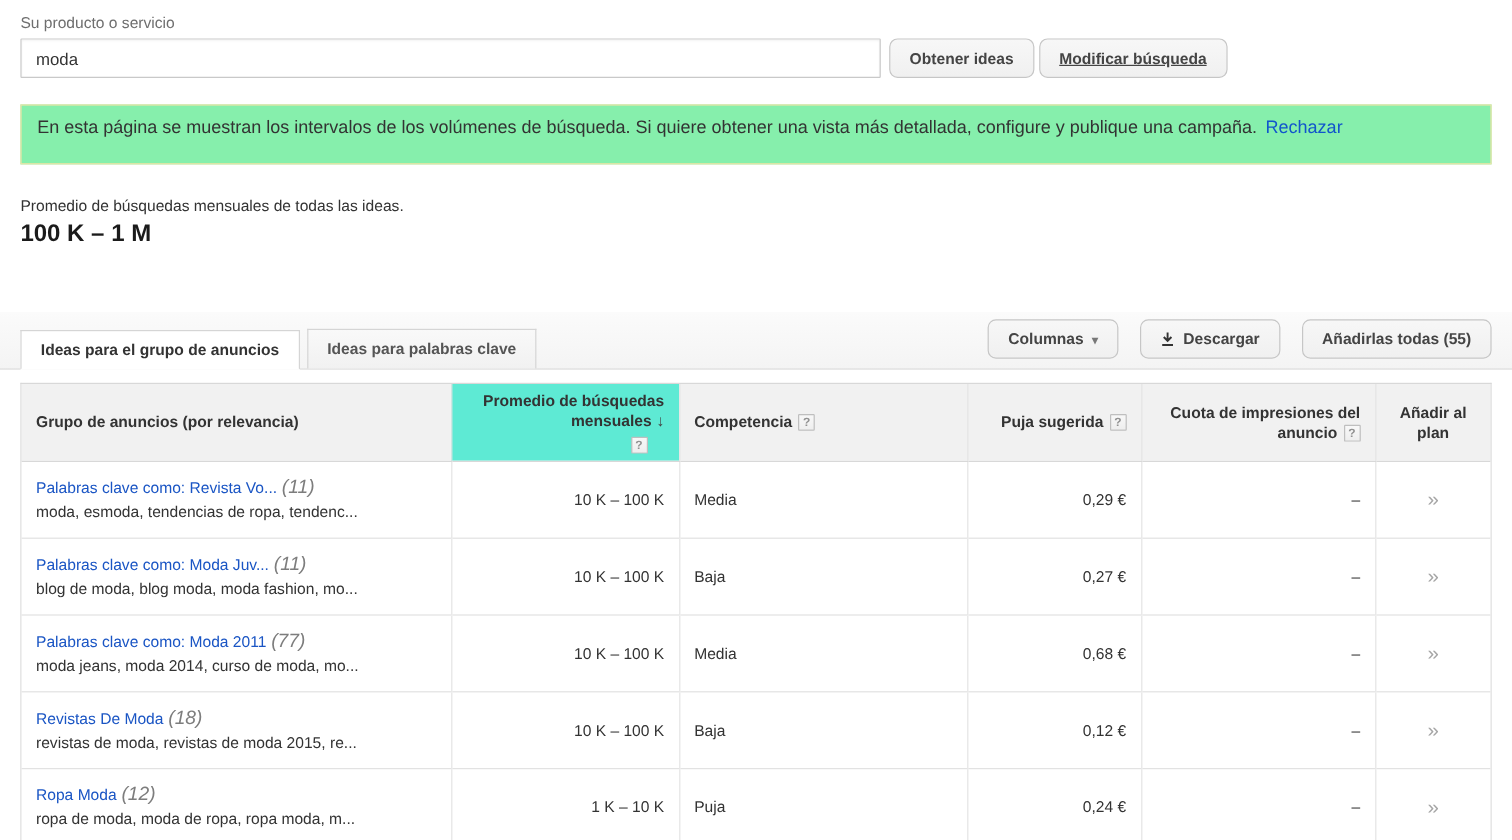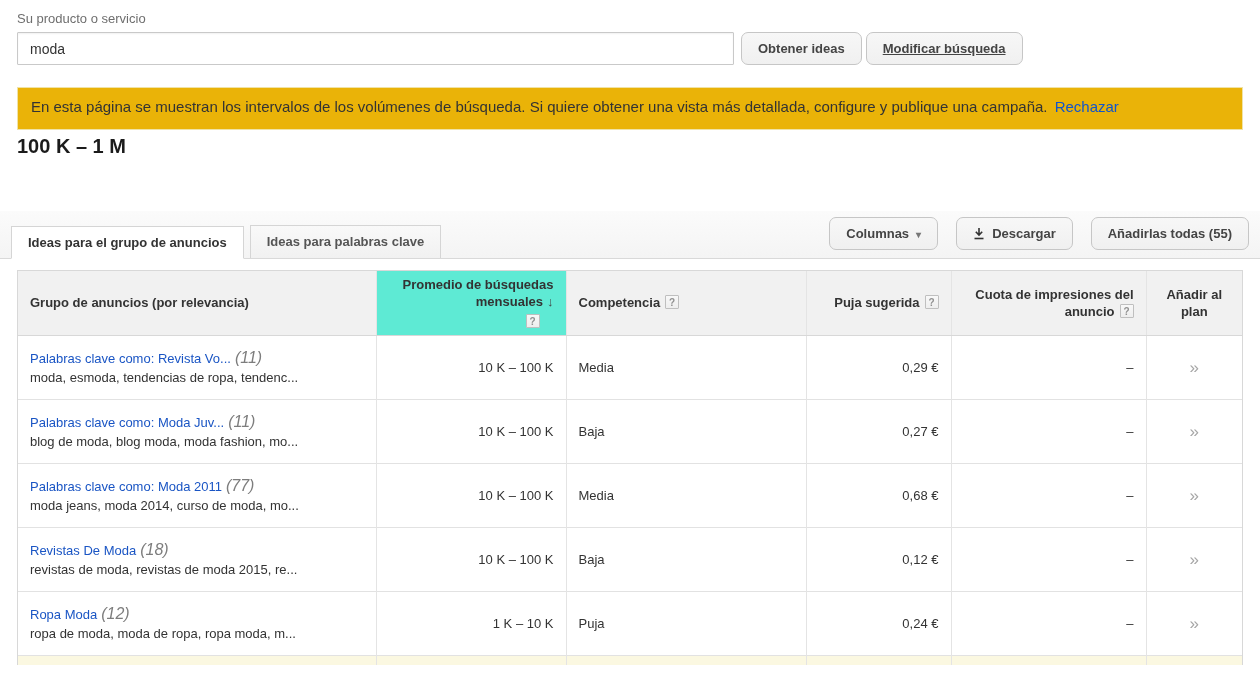--- a/index.html
+++ b/index.html
@@ -48,23 +48,23 @@
     color: #444;
     cursor: pointer;
     white-space: nowrap;
   }
   .search-row .btn { margin-left: 7px; }
   .search-row .btn + .btn { margin-left: 4px; text-decoration: underline; }
 
   
   .notice {
     margin-top: 22px;
-    height: 43px;
+    height: 50px;
     line-height: 37px;
-    background: #eab308;
+    background: #86efac;
     border: 1px solid #f0e3a6;
     padding: 0 13px;
     font-size: 15px;
     color: #333;
     white-space: nowrap;
     overflow: hidden;
   }
   .notice a {
     color: #1155cc;
     text-decoration: none;
@@ -78,21 +78,21 @@
 
   
   .tabstrip {
     margin-top: 49px;
     height: 48px;
     background: linear-gradient(#fbfbfb,#f4f4f4);
     border-bottom: 1px solid #d9d9d9;
     display: flex;
     align-items: flex-end;
     justify-content: space-between;
-    padding: 0 11px;
+    padding: 0 17px;
   }
   .tabs { display: flex; align-items: flex-end; }
   .tab {
     height: 33px;
     line-height: 32px;
     padding: 0 16px;
     font-size: 13px;
     font-weight: bold;
     cursor: pointer;
     white-space: nowrap;
@@ -209,20 +209,21 @@
     <input class="search-input" type="text" value="moda" style="">
     <button class="btn">Obtener ideas</button>
     <button class="btn">Modificar búsqueda</button>
   </div>
 
   <div class="notice">
     <span>En esta página se muestran los intervalos de los volúmenes de búsqueda. Si quiere obtener una vista más detallada, configure y publique una campaña.</span>
     <a>Rechazar</a>
   </div>
 
+  <div class="summary-caption">Promedio de búsquedas mensuales de todas las ideas.</div>
   <div class="summary-value">100 K – 1 M</div>
 </div>
 
 <div class="tabstrip">
   <div class="tabs">
     <div class="tab active">Ideas para el grupo de anuncios</div>
     <div class="tab inactive">Ideas para palabras clave</div>
   </div>
   <div class="toolbar">
     <button class="btn"><span>Columnas</span><span class="caret">▾</span></button>

